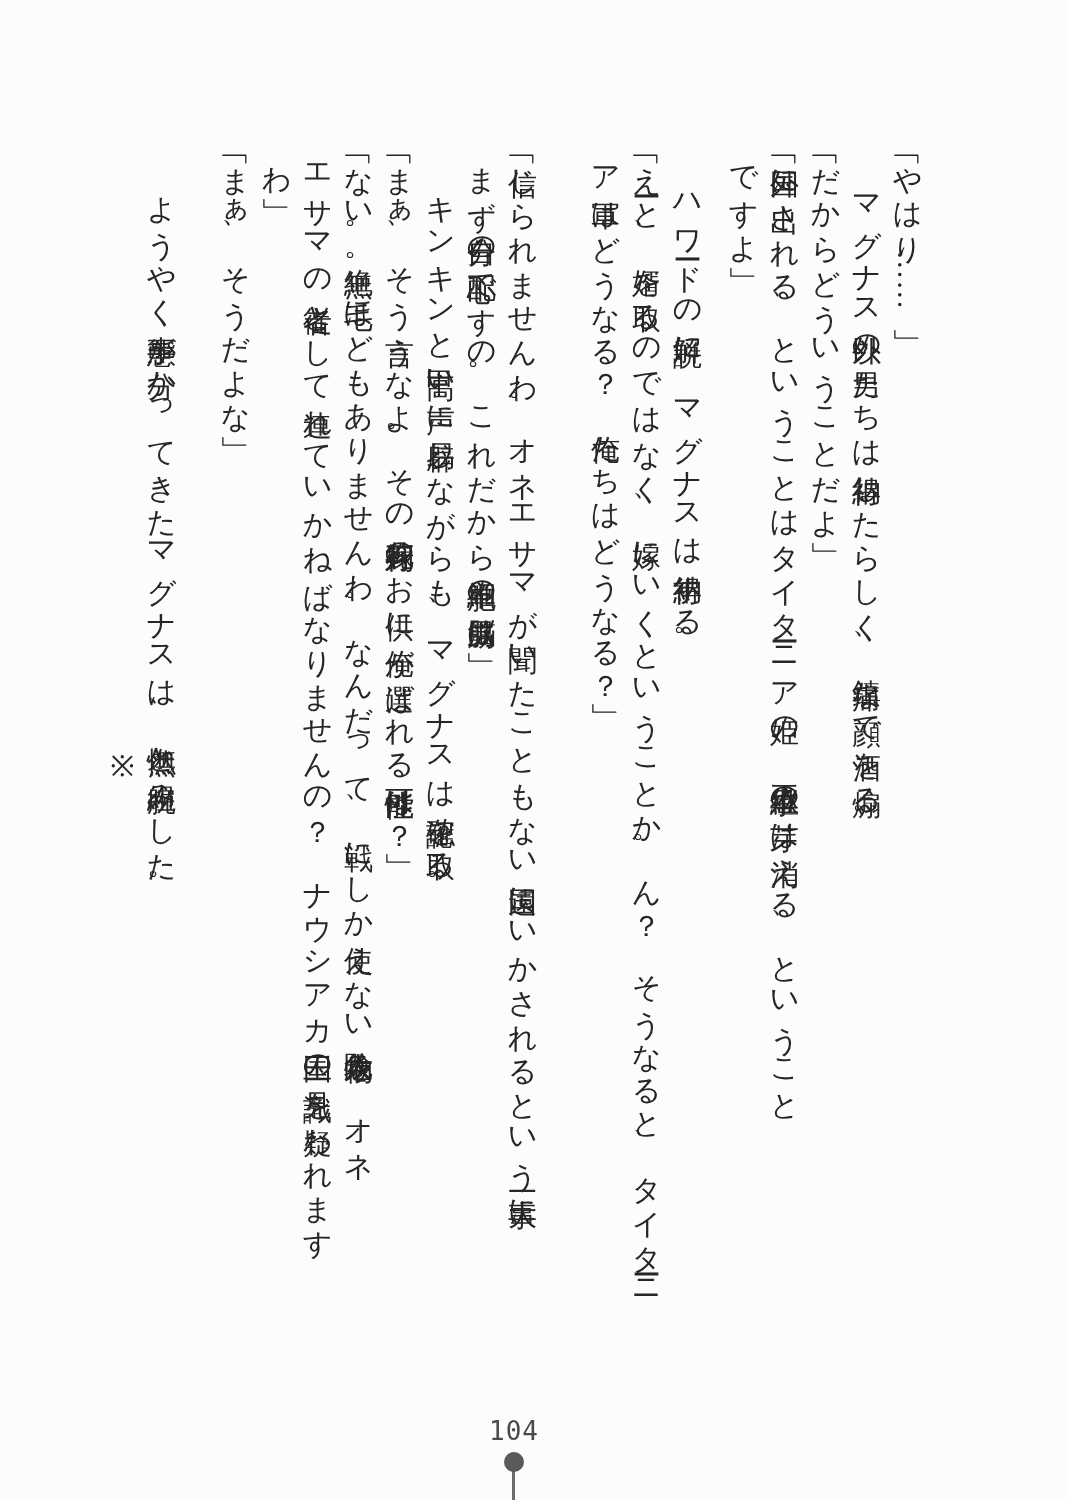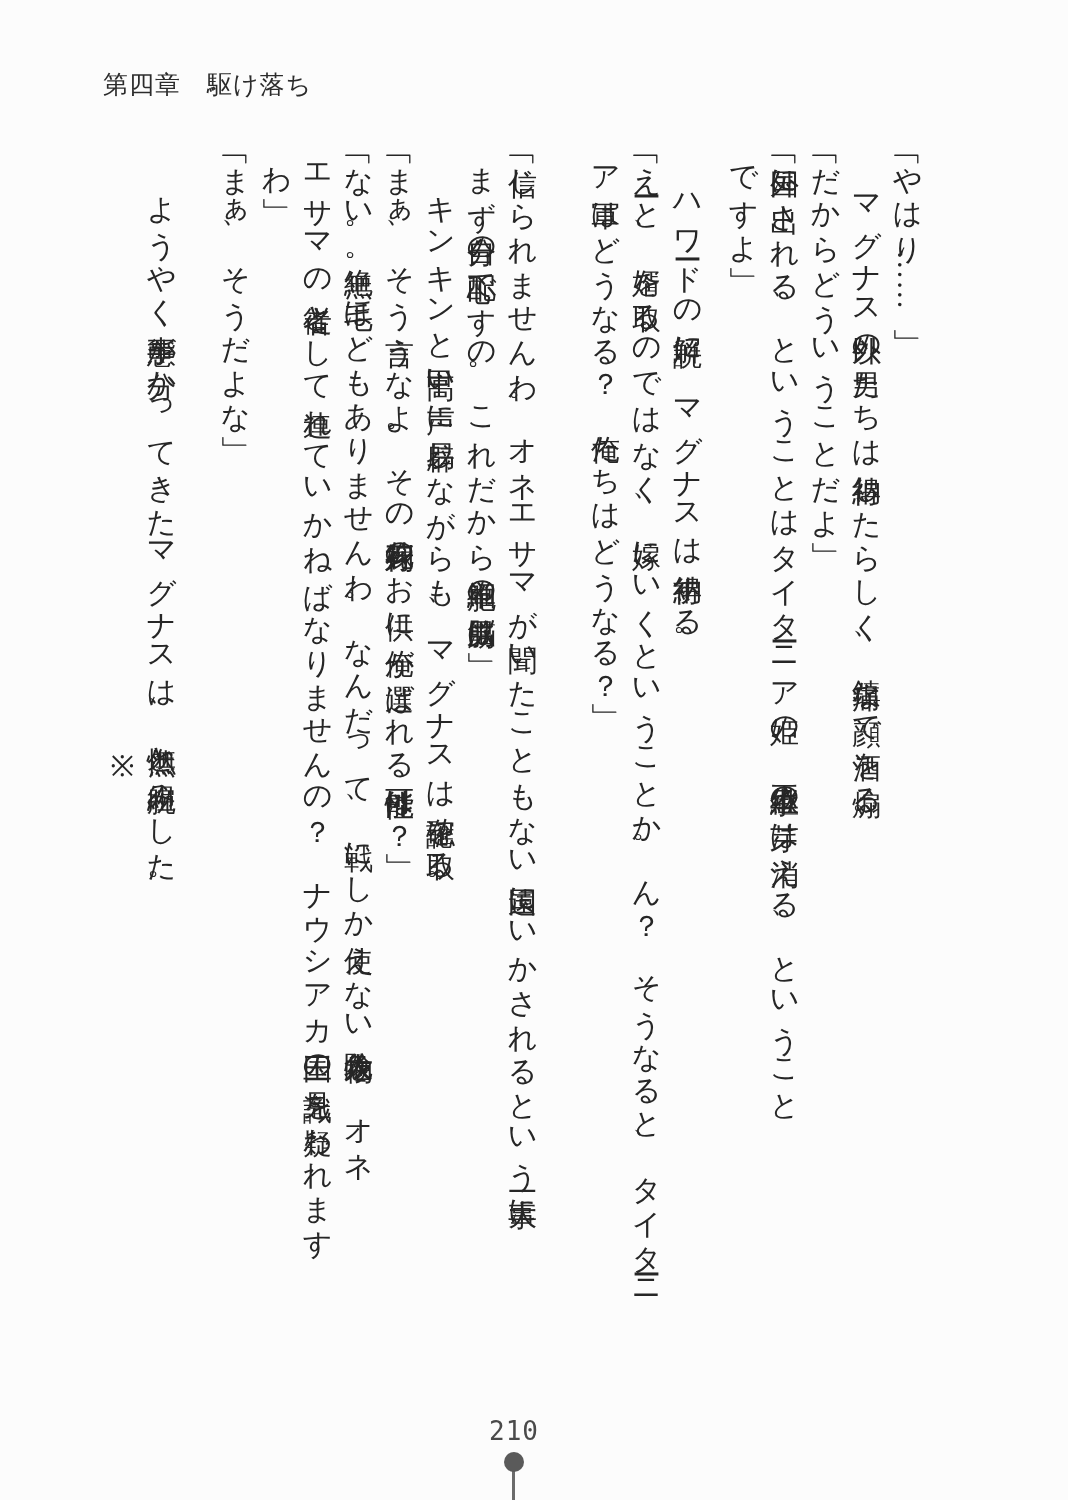--- a/index.html
+++ b/index.html
@@ -78,21 +78,20 @@
     height: 20px;
     border-radius: 50%;
     background: #5a5a5a;
   }
 </style>
 </head>
 <body>
 
 <div class="page">
 
-  <div class="chapter-header">第四章　駆け落ち</div>
 
   <div class="text-area" id="text-area">
       <p class="line">「やはり……」</p>
       <p class="line indent">マグナス以外の男たちは納得したらしく、鎮痛な顔で酒を煽る。</p>
       <p class="line">「だからどういうことだよ」</p>
       <p class="line">「外国に出される、ということはタイターニア姫の、王位継承の芽は消える、ということ</p>
       <p class="line">ですよ」</p>
       <p class="line indent" style="margin-block-start: 15px;">ハワードの解説に、マグナスは納得する。</p>
       <p class="line">「えーと、婿を取るのではなく、嫁にいくということか。ん？　そうなると、タイターニ</p>
       <p class="line">ア軍はどうなる？　俺たちはどうなる？」</p>
@@ -101,18 +100,18 @@
       <p class="line indent">キンキンと甲高い声に辟易しながらも、マグナスは確認を取る。</p>
       <p class="line">「まぁ、そう言うなよ。その花嫁行列のお供に俺が選ばれる可能性は？」</p>
       <p class="line">「ない。絶無。毛ほどもありませんわ。なんだって、戦にしか使えない危険人物を、オネ</p>
       <p class="line">エサマの従者として連れていかねばなりませんの？　ナウシアカ王国の見識を疑われます</p>
       <p class="line">わ」</p>
       <p class="line">「まぁ、そうだよな」</p>
       <p class="line indent" style="margin-block-start: 33px;">ようやく事態が分かってきたマグナスは、憮然と腕組みした。</p>
       <p class="line center">※</p>
     </div>
 
-  <div class="page-number">210</div>
+  <div class="page-number">104</div>
 
   <div class="marker-line"></div>
   <div class="marker-dot"></div>
 
 </div>
 
 </body></html>

